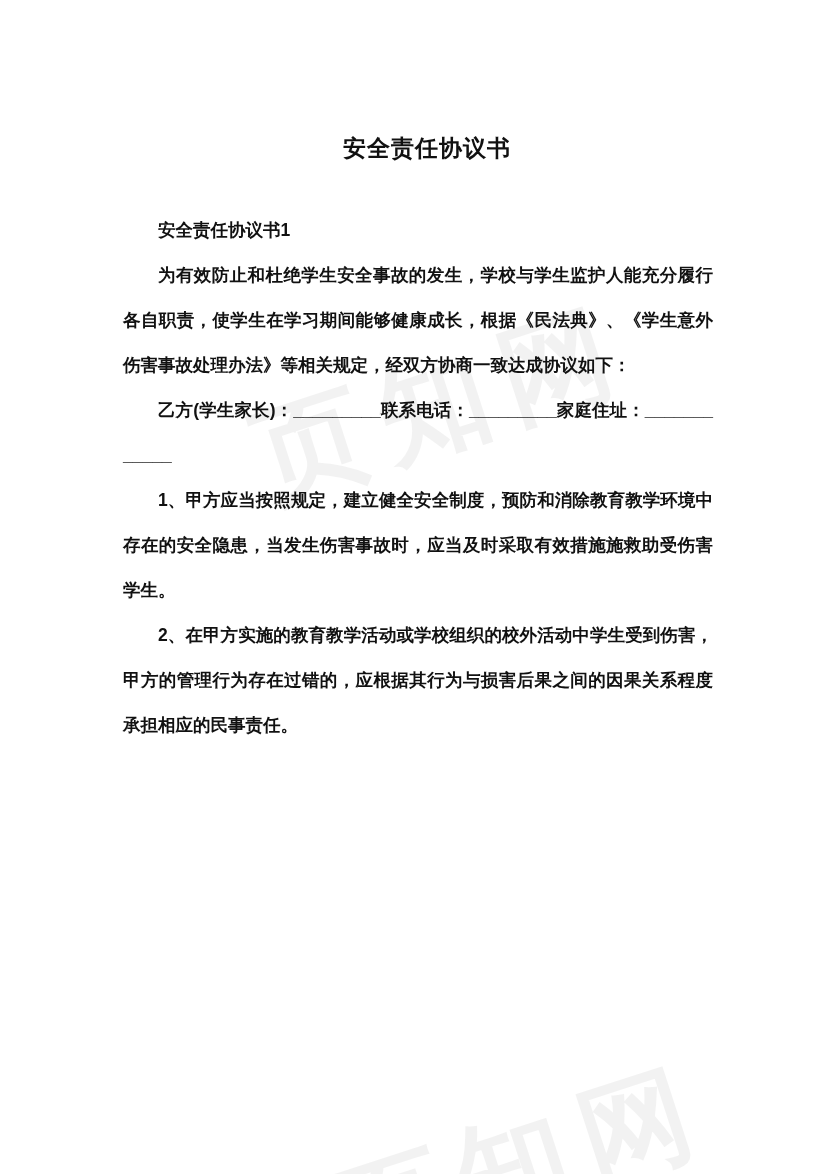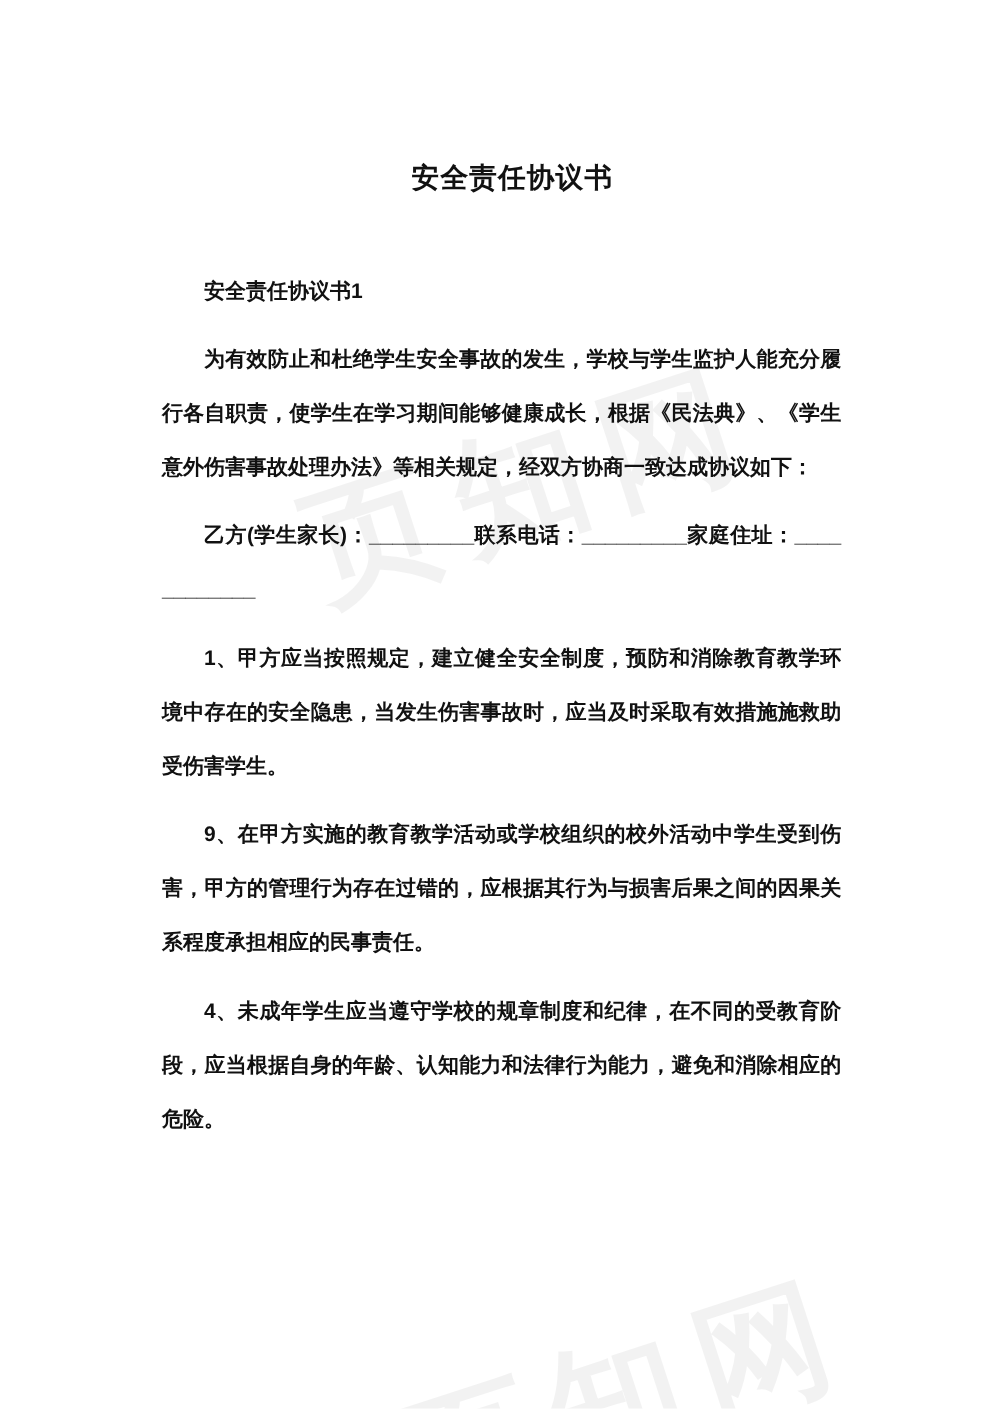--- a/index.html
+++ b/index.html
@@ -30,21 +30,21 @@
     position: absolute;
     top: 208px;
     left: 123px;
     width: 590px;
     font-size: 17.5px;
     font-weight: 700;
     line-height: 45px;
     text-align: justify;
   }
   .doc-body p {
-    margin: 12px;
+    margin: 0;
     padding: 0;
     text-indent: 2em;
     word-break: break-all;
   }
   .watermark {
     position: absolute;
     color: rgba(0, 0, 0, 0.05);
     font-size: 110px;
     font-weight: 700;
     white-space: nowrap;
@@ -71,17 +71,16 @@
 
   <div class="watermark bottom">页知网</div>
 
   <h1 class="doc-title">安全责任协议书</h1>
 
   <div class="doc-body">
     <p>安全责任协议书1</p>
     <p>为有效防止和杜绝学生安全事故的发生，学校与学生监护人能充分履行各自职责，使学生在学习期间能够健康成长，根据《民法典》、《学生意外伤害事故处理办法》等相关规定，经双方协商一致达成协议如下：</p>
     <p>乙方(学生家长)：_________联系电话：_________家庭住址：____________</p>
     <p>1、甲方应当按照规定，建立健全安全制度，预防和消除教育教学环境中存在的安全隐患，当发生伤害事故时，应当及时采取有效措施施救助受伤害学生。</p>
-    <p>9、在甲方实施的教育教学活动或学校组织的校外活动中学生受到伤害，甲方的管理行为存在过错的，应根据其行为与损害后果之间的因果关系程度承担相应的民事责任。</p>
-    <p>4、未成年学生应当遵守学校的规章制度和纪律，在不同的受教育阶段，应当根据自身的年龄、认知能力和法律行为能力，避免和消除相应的危险。</p>
+    <p>2、在甲方实施的教育教学活动或学校组织的校外活动中学生受到伤害，甲方的管理行为存在过错的，应根据其行为与损害后果之间的因果关系程度承担相应的民事责任。</p>
   </div>
 
 </div>
 
 </body></html>

